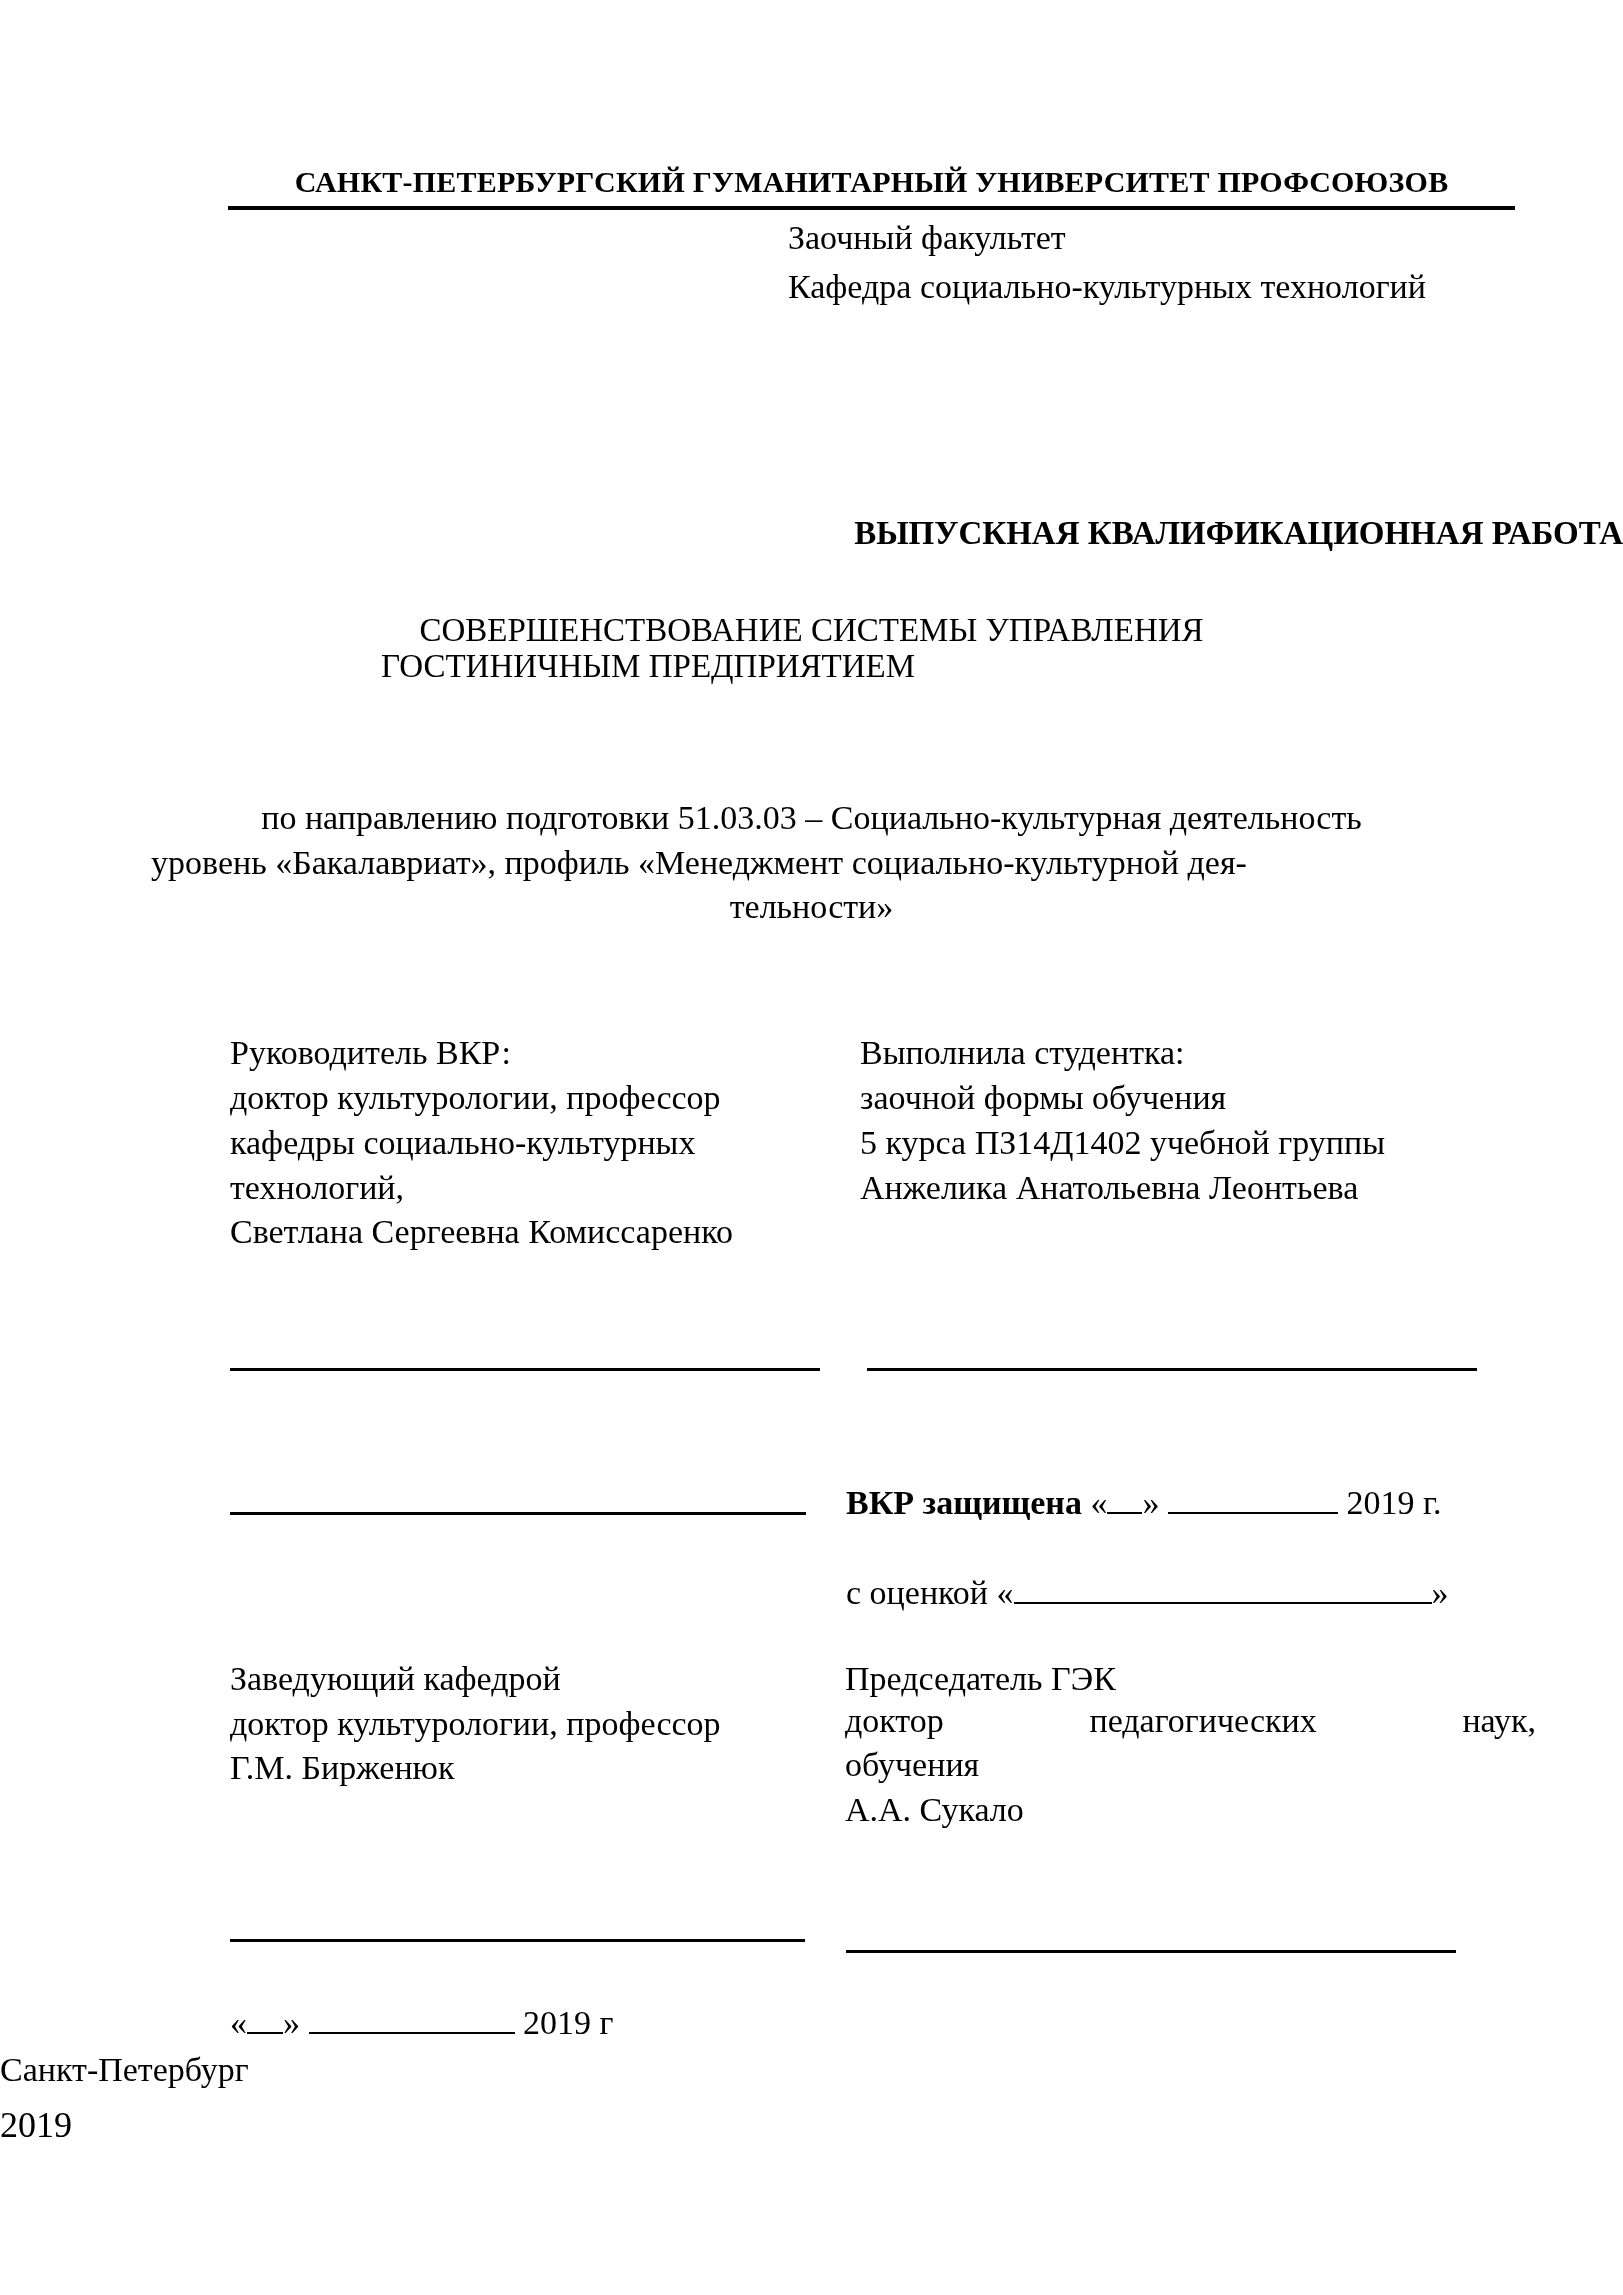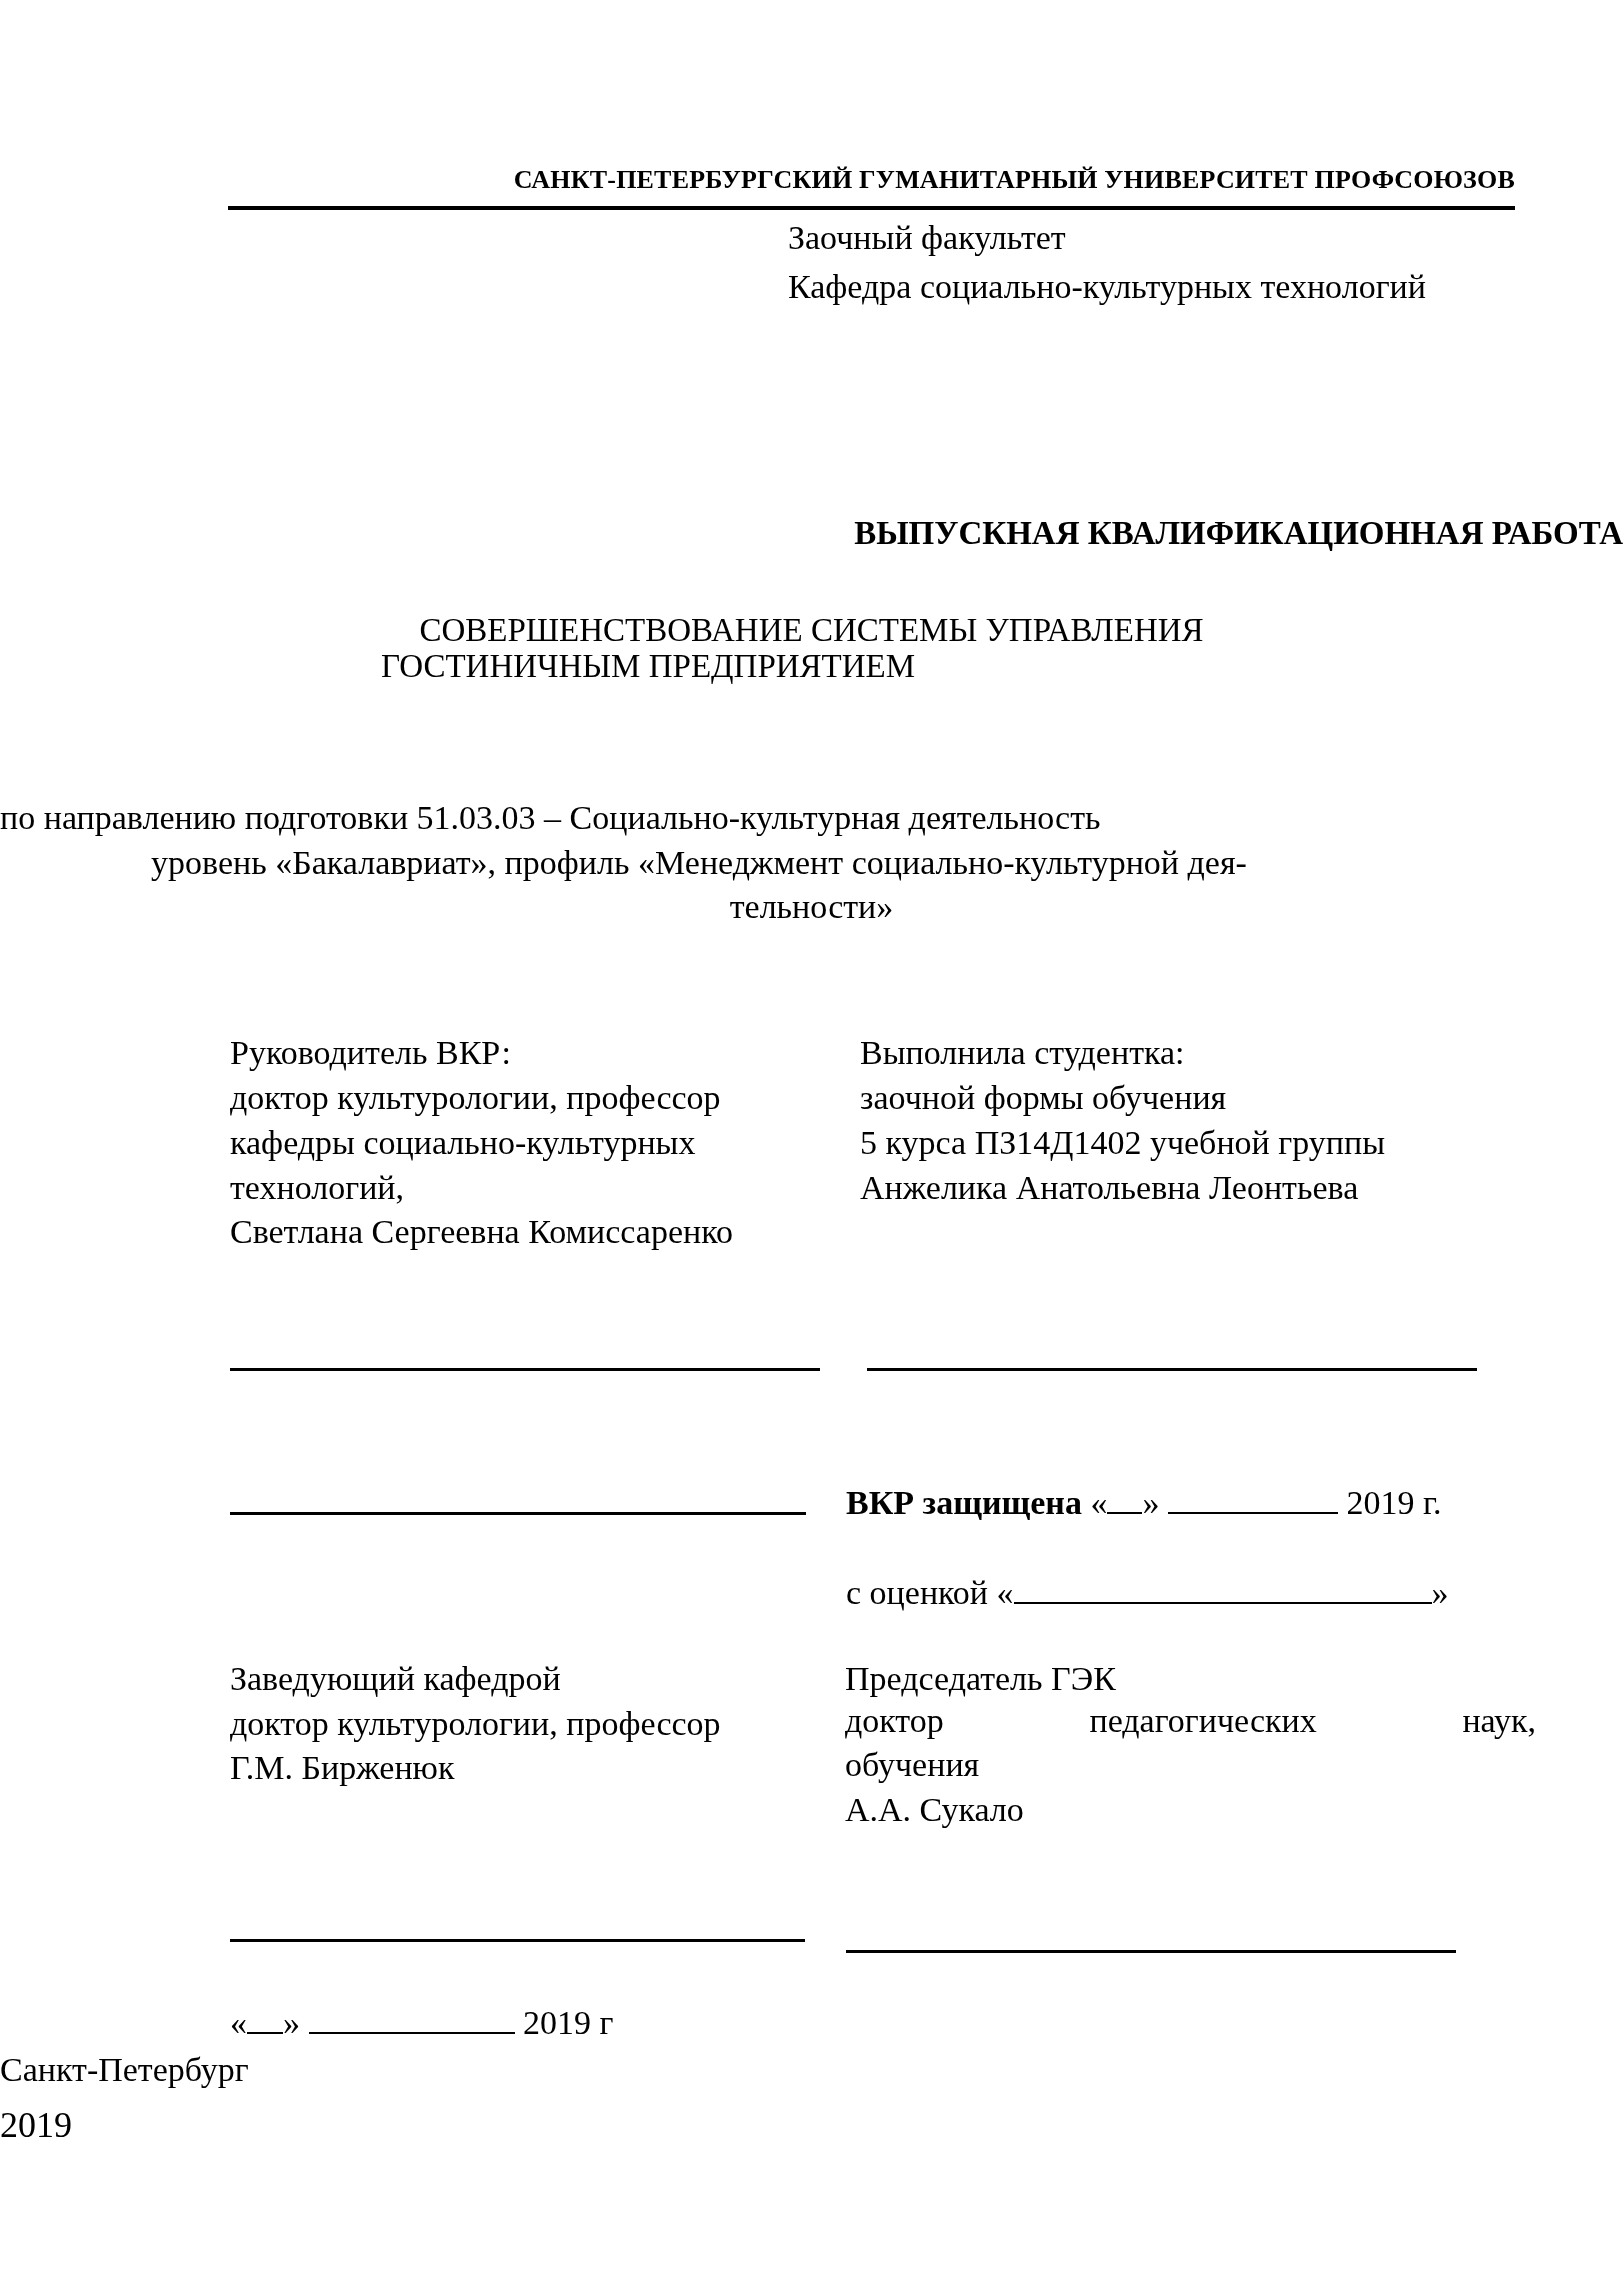--- a/index.html
+++ b/index.html
@@ -3,30 +3,30 @@
 <meta charset="utf-8">
 <style>
   html, body { margin: 0; padding: 0; background: #ffffff; }
   body { width: 1623px; height: 2295px; position: relative; overflow: hidden;
          font-family: "Liberation Serif", "DejaVu Serif", serif; color: #000; }
   .abs { position: absolute; white-space: nowrap; }
   .f40 { font-size: 34px; line-height: 1; }
   .bold { font-weight: bold; }
   .uline { display: inline-block; border-bottom: 2.4px solid #000; height: 0.8px; vertical-align: baseline; }
 
-  #univ { left: 228px; width: 1287px; top: 165px; text-align: right; font-size: 26px; font-weight: bold; letter-spacing: 0.2px; }
+  #univ { left: 228px; width: 1287px; top: 165px; text-align: center; font-size: 30px; font-weight: bold; letter-spacing: 0.2px; }
   #univ-rule { left: 228px; top: 206px; width: 1287px; height: 3.9px; background: #000; }
   #faculty { left: 788px; top: 221px; }
   #dept { left: 788px; top: 270px; }
 
   #work-type { left: 0; width: 1623px; top: 515px; text-align: right; font-size: 33px; font-weight: bold; }
   #title1 { left: 0; width: 1623px; top: 612px; text-align: center; font-size: 33px; font-weight: normal; }
   #title2 { left: 0; width: 1296px; top: 648px; text-align: center; font-size: 33px; font-weight: normal; }
 
-  #dir1 { left: 0; width: 1623px; top: 801px; }
+  #dir1 { left: 0; width: 1623px; top: 801px; text-align: center; }
   #dir2 { left: 0; width: 1398px; top: 846px; text-align: center; }
   #dir3 { left: 0; width: 1623px; top: 890px; text-align: center; }
 
   .col-left { left: 230px; }
   .col-right { left: 860px; }
   .col-right2 { left: 845px; }
 
   #justified-line { left: 845px; width: 691px; top: 1704px; display: flex; justify-content: space-between; }
 </style>
 </head>

